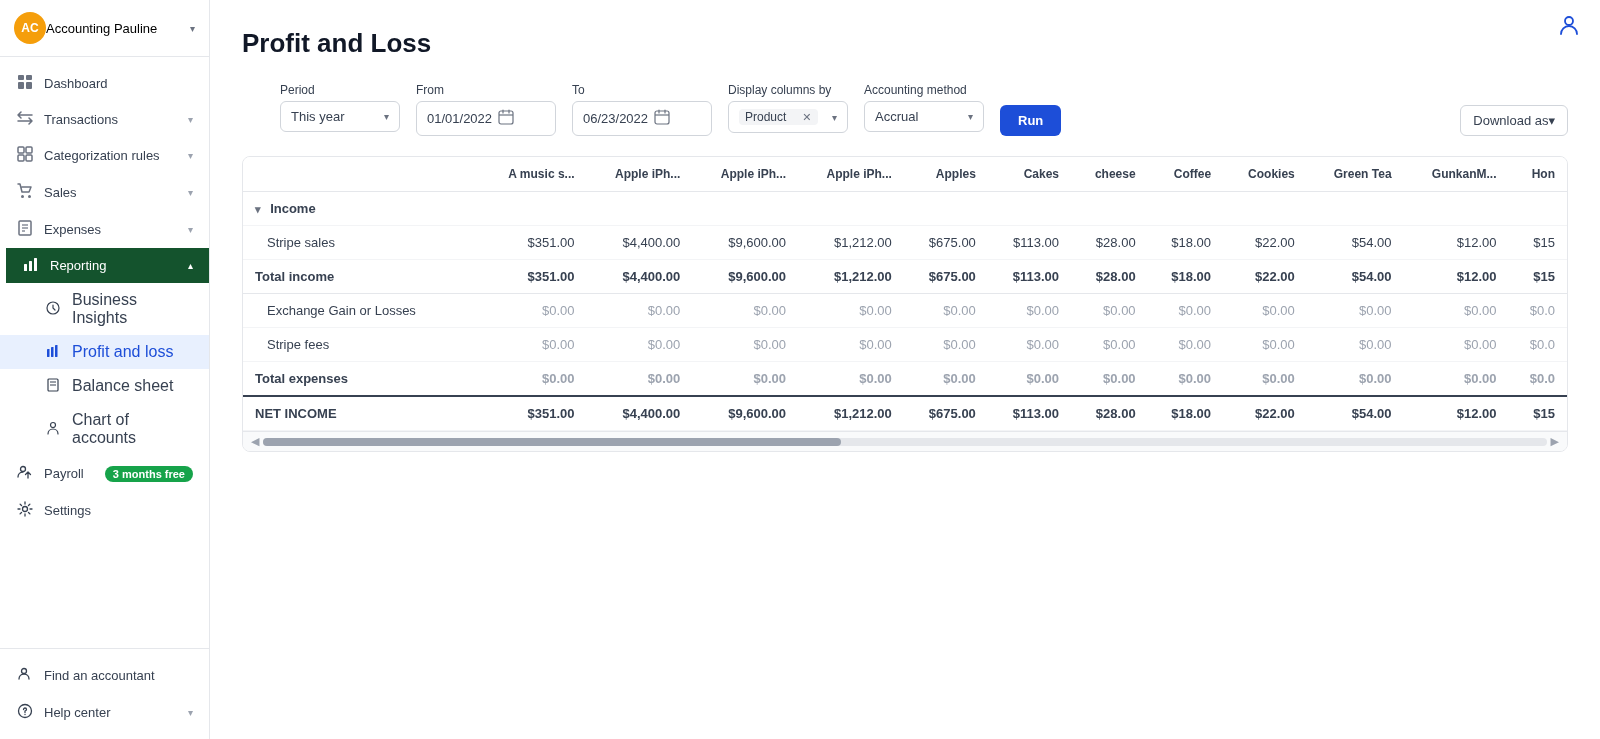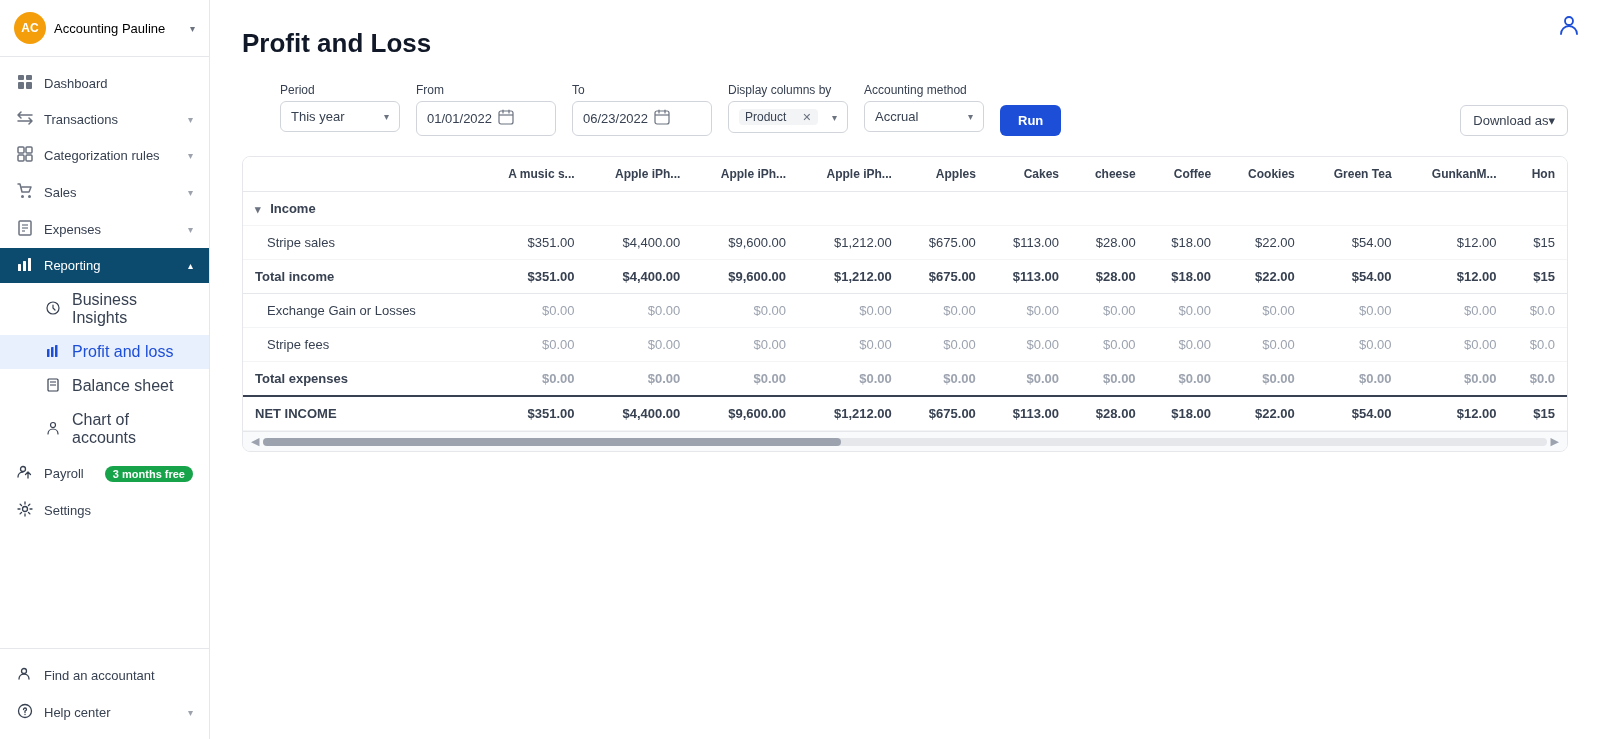--- a/index.html
+++ b/index.html
@@ -14,21 +14,20 @@
       display: flex;
       flex-direction: column;
       height: 739px;
       overflow: hidden;
     }
     .sidebar-header {
       display: flex;
       align-items: center;
       padding: 12px 14px;
       border-bottom: 1px solid #e5e7eb;
-      gap: 8px;
     }
     .avatar-circle {
       width: 32px; height: 32px;
       border-radius: 50%;
       background: #f59e0b;
       color: #fff;
       display: flex; align-items: center; justify-content: center;
       font-size: 12px; font-weight: 700;
     }
     .sidebar-user-name { font-size: 13px; font-weight: 500; flex: 1; }
@@ -276,21 +275,21 @@
             <rect x="2" y="1" width="12" height="14" rx="1" stroke="#6b7280" stroke-width="1.5"></rect>
             <line x1="5" y1="5" x2="11" y2="5" stroke="#6b7280" stroke-width="1.2"></line>
             <line x1="5" y1="8" x2="11" y2="8" stroke="#6b7280" stroke-width="1.2"></line>
             <line x1="5" y1="11" x2="8" y2="11" stroke="#6b7280" stroke-width="1.2"></line>
           </svg>
       </span>
       <span class="nav-label">Expenses</span>
       <span class="nav-chevron">▾</span>
     </div>
 
-    <div class="nav-item active-parent" style="background:#0c4a6e; color:#fff;">
+    <div class="nav-item active-parent" style="background:#14532d; color:#fff;margin-left:6px;">
       <span class="nav-icon">
         <svg width="16" height="14" viewBox="0 0 16 14" fill="none">
             <rect x="1" y="7" width="3" height="7" rx="0.5" fill="#fff"></rect>
             <rect x="6" y="4" width="3" height="10" rx="0.5" fill="#fff"></rect>
             <rect x="11" y="1" width="3" height="13" rx="0.5" fill="#fff"></rect>
           </svg>
       </span>
       <span class="nav-label" style="color:#fff;">Reporting</span>
       <span class="nav-chevron" style="color:#fff;">▴</span>
     </div>

